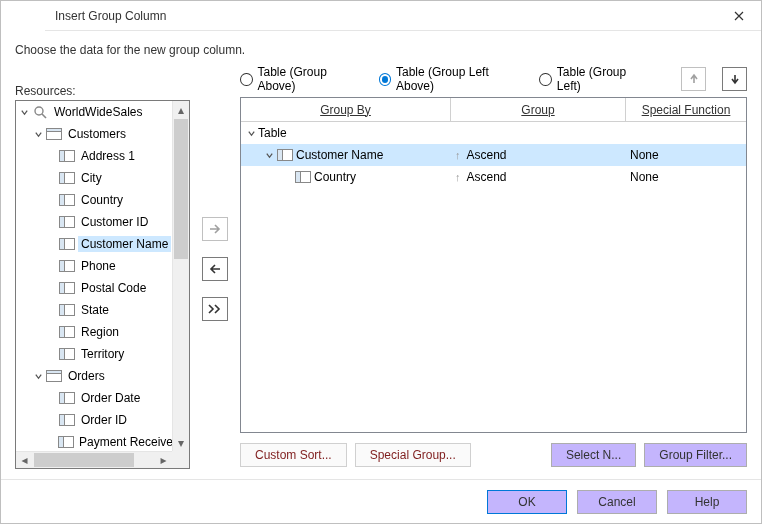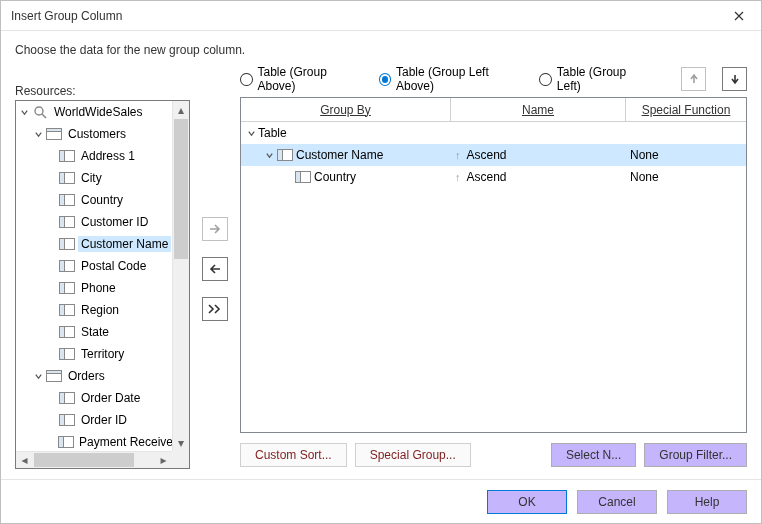--- a/index.html
+++ b/index.html
@@ -1,18 +1,18 @@
 <!DOCTYPE html>
 <html><head>
 <meta charset="utf-8">
 <style>
   * { box-sizing: border-box; font-family: "Segoe UI", Tahoma, sans-serif; font-size: 12px; }
   body { margin: 0; background: #fff; }
   .window { width: 762px; height: 524px; border: 1px solid #bfbfbf; display: flex; flex-direction: column; }
-  .titlebar { height: 30px; display: flex; align-items: center; padding: 0 2px 0 10px; border-bottom: 1px solid #e5e5e5; }
+  .titlebar { height: 30px; display: flex; align-items: center; padding: 0 2px 0 10px; border-bottom: 1px solid #e5e5e5; margin-left: 44px; }
   .titlebar .title { flex: 1; color: #333; }
   .titlebar .close { width: 40px; height: 28px; display: flex; align-items: center; justify-content: center; color: #333; }
   .content { flex: 1; padding: 12px 14px 10px 14px; display: flex; flex-direction: column; overflow: hidden; }
   .instr { color: #333; margin-bottom: 10px; }
   .workarea { flex: 1; display: flex; overflow: hidden; }
   .left { width: 175px; display: flex; flex-direction: column; }
   .left-label { margin-bottom: 2px; color: #333; margin-top: 17px; }
   .tree-wrap { flex: 1; border: 1px solid #7a7a7a; position: relative; overflow: hidden; background: #fff; }
   .tree-scroll { position: absolute; inset: 0 17px 17px 0; overflow: hidden; }
   .tree-row { height: 22px; display: flex; align-items: center; white-space: nowrap; }
@@ -155,48 +155,48 @@
                   </span>
                   <span class="label">Customer Name</span>
                 </div>
                 <div class="tree-row" style="padding-left:42px">
                   <span class="node-ico field-ico">
                     <svg width="16" height="12" viewBox="0 0 16 12">
                       <rect x="0.5" y="0.5" width="15" height="11" fill="#fff" stroke="#888"></rect>
                       <rect x="0.5" y="0.5" width="5" height="11" fill="#d9e6f2" stroke="#888"></rect>
                     </svg>
                   </span>
+                  <span class="label">Phone</span>
+                </div>
+                <div class="tree-row" style="padding-left:42px">
+                  <span class="node-ico field-ico">
+                    <svg width="16" height="12" viewBox="0 0 16 12">
+                      <rect x="0.5" y="0.5" width="15" height="11" fill="#fff" stroke="#888"></rect>
+                      <rect x="0.5" y="0.5" width="5" height="11" fill="#d9e6f2" stroke="#888"></rect>
+                    </svg>
+                  </span>
                   <span class="label">Postal Code</span>
                 </div>
                 <div class="tree-row" style="padding-left:42px">
                   <span class="node-ico field-ico">
                     <svg width="16" height="12" viewBox="0 0 16 12">
                       <rect x="0.5" y="0.5" width="15" height="11" fill="#fff" stroke="#888"></rect>
                       <rect x="0.5" y="0.5" width="5" height="11" fill="#d9e6f2" stroke="#888"></rect>
                     </svg>
                   </span>
-                  <span class="label">Phone</span>
+                  <span class="label">State</span>
                 </div>
                 <div class="tree-row" style="padding-left:42px">
                   <span class="node-ico field-ico">
                     <svg width="16" height="12" viewBox="0 0 16 12">
                       <rect x="0.5" y="0.5" width="15" height="11" fill="#fff" stroke="#888"></rect>
                       <rect x="0.5" y="0.5" width="5" height="11" fill="#d9e6f2" stroke="#888"></rect>
                     </svg>
                   </span>
                   <span class="label">Region</span>
-                </div>
-                <div class="tree-row" style="padding-left:42px">
-                  <span class="node-ico field-ico">
-                    <svg width="16" height="12" viewBox="0 0 16 12">
-                      <rect x="0.5" y="0.5" width="15" height="11" fill="#fff" stroke="#888"></rect>
-                      <rect x="0.5" y="0.5" width="5" height="11" fill="#d9e6f2" stroke="#888"></rect>
-                    </svg>
-                  </span>
-                  <span class="label">State</span>
                 </div>
                 <div class="tree-row" style="padding-left:42px">
                   <span class="node-ico field-ico">
                     <svg width="16" height="12" viewBox="0 0 16 12">
                       <rect x="0.5" y="0.5" width="15" height="11" fill="#fff" stroke="#888"></rect>
                       <rect x="0.5" y="0.5" width="5" height="11" fill="#d9e6f2" stroke="#888"></rect>
                     </svg>
                   </span>
                   <span class="label">Territory</span>
                 </div>
@@ -300,21 +300,21 @@
           <div class="iconbtn enabled">
               <svg width="12" height="12" viewBox="0 0 12 12">
                 <path d="M6 2 V9 M3 6 L6 10 L9 6" fill="none" stroke="currentColor" stroke-width="1.6"></path>
               </svg>
             </div>
         </div>
 
         <div class="grid">
           <div class="grid-head">
             <div class="hcell col-g">Group By</div>
-            <div class="hcell col-s">Name</div>
+            <div class="hcell col-s">Group</div>
             <div class="hcell col-f">Special Function</div>
           </div>
           <div class="grid-body" id="grid-body">
               <div class="grow">
                 <div class="gcell col-g" style="padding-left:4px">
                   <span class="caret">
                     <svg viewBox="0 0 10 10" width="9" height="9">
                       <path d="M2 3 L5 7 L8 3" fill="none" stroke="#555" stroke-width="1.4"></path>
                     </svg>
                   </span>

